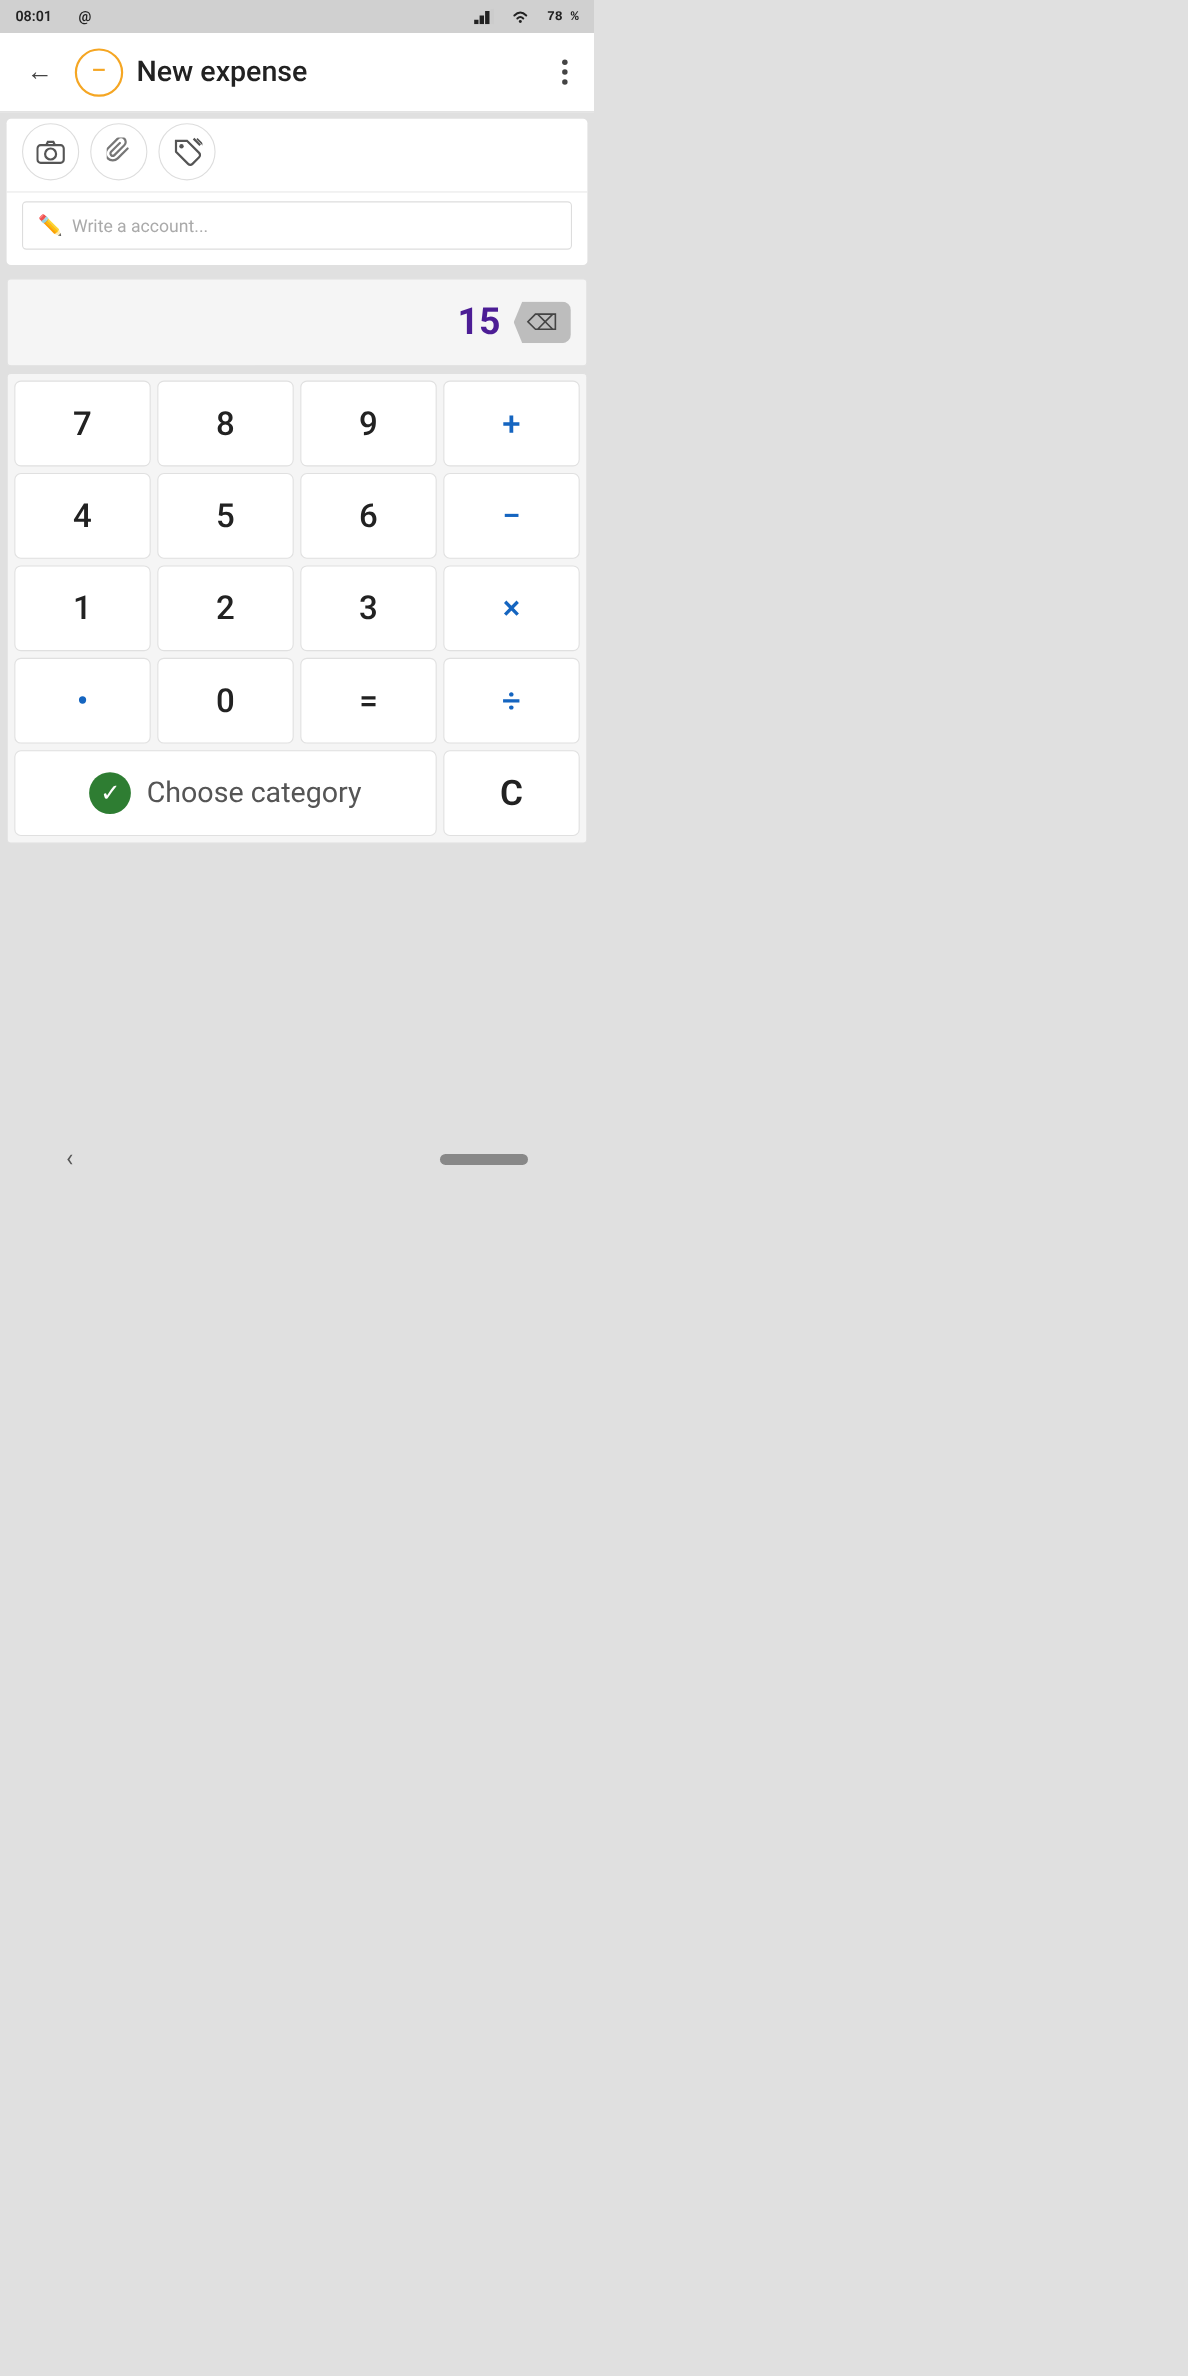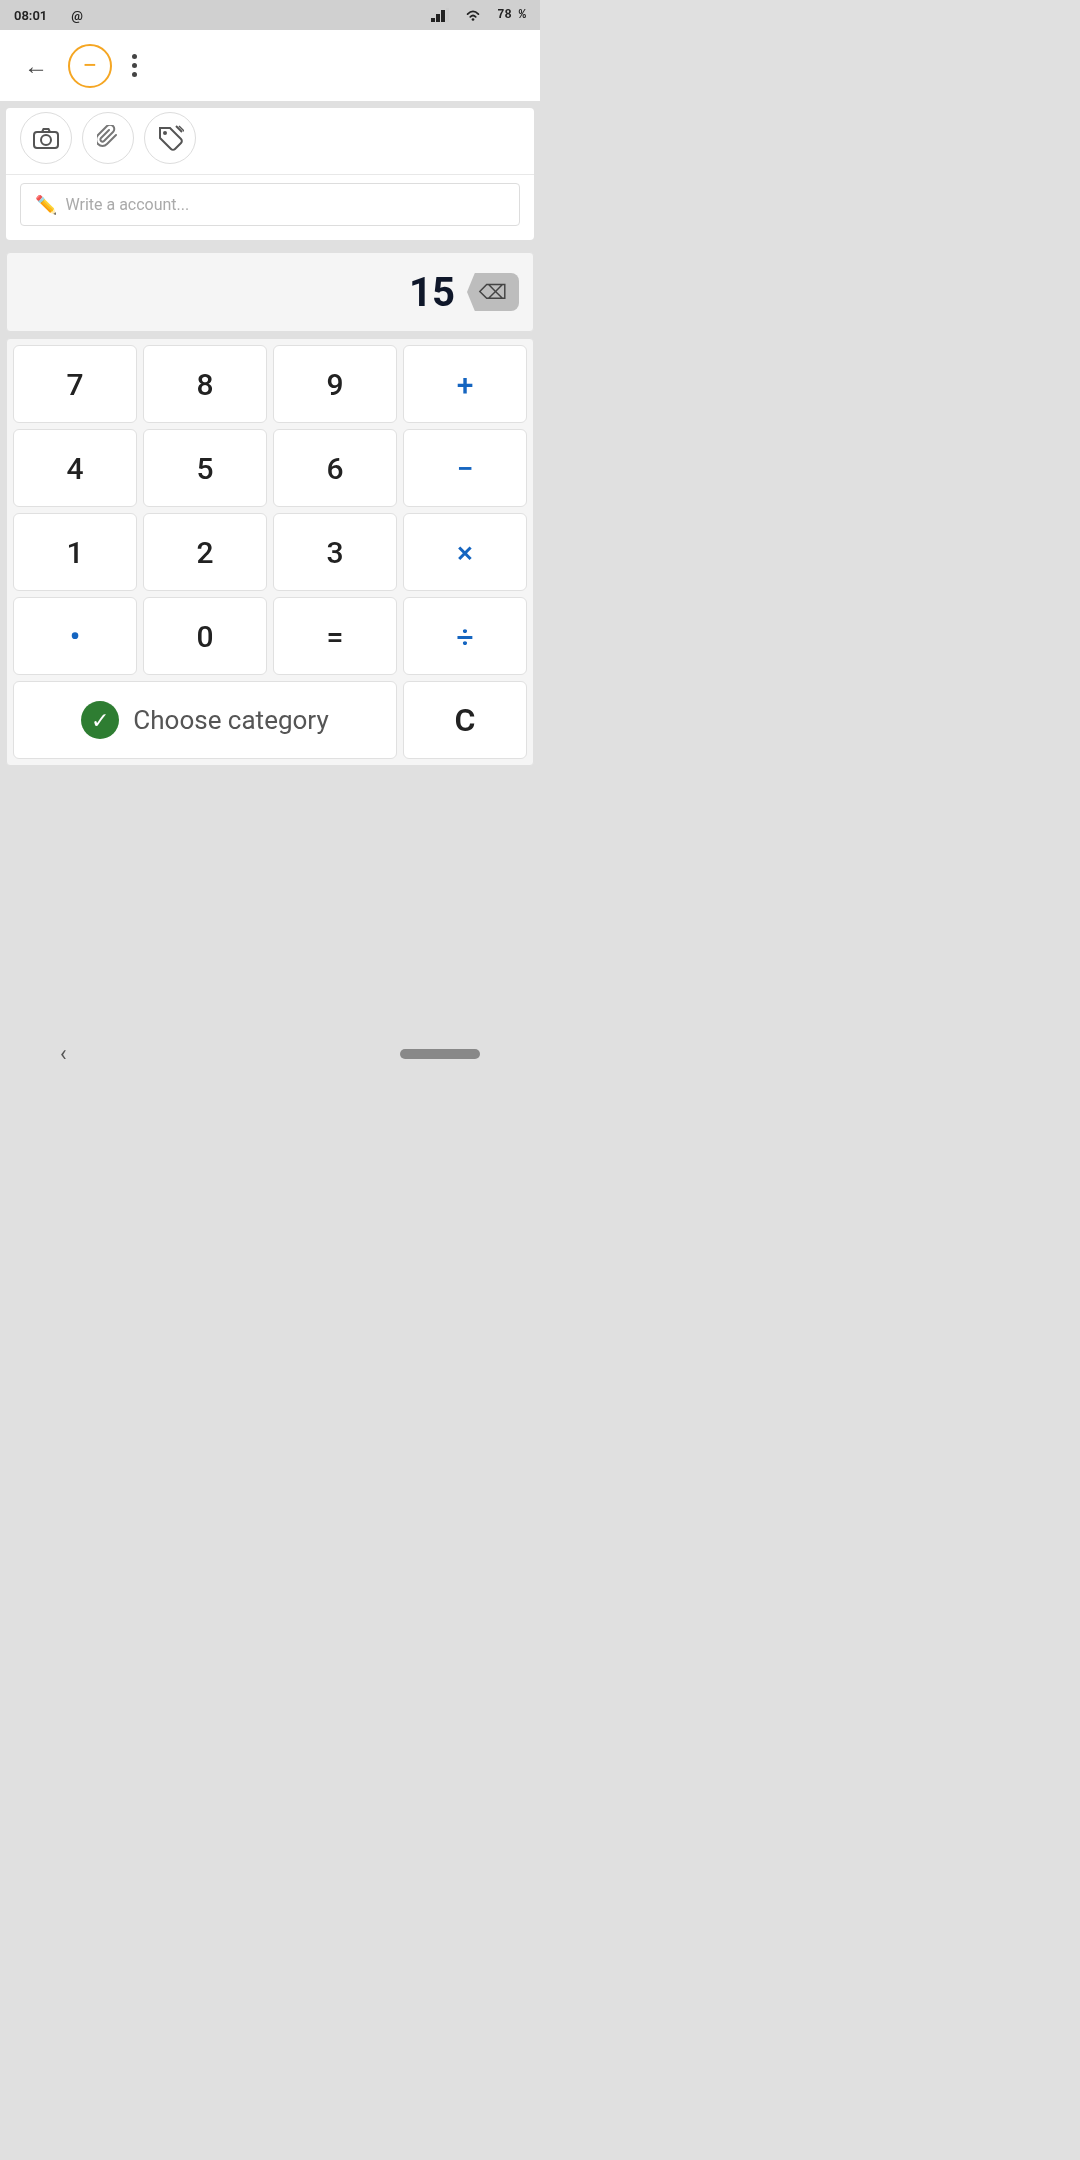--- a/index.html
+++ b/index.html
@@ -236,23 +236,23 @@
       margin: 6px;
       height: 80px;
       display: flex;
       align-items: center;
       justify-content: flex-end;
       padding: 0 14px;
       gap: 12px;
       flex-shrink: 0;
     }
     .amount-value {
-      font-size: 40px;
+      font-size: 34px;
       font-weight: 700;
-      color: #0f172a;
+      color: #4c1d95;
       margin-left: 44px;
     }
     .backspace-btn {
       width: 52px;
       height: 38px;
       background: #bdbdbd;
       border-radius: 8px;
       display: flex;
       align-items: center;
       justify-content: center;
@@ -379,20 +379,21 @@
   </div>
 </div>
 
 <div class="app-bar">
   <div class="app-bar-back">
     <span>←</span>
   </div>
   <div class="app-bar-icon">
     <span>−</span>
   </div>
+  <div class="app-bar-title">New expense</div>
   <div class="app-bar-more">
     <div class="dot"></div>
     <div class="dot"></div>
     <div class="dot"></div>
   </div>
 </div>
 
 <div class="main-content">
 
 

